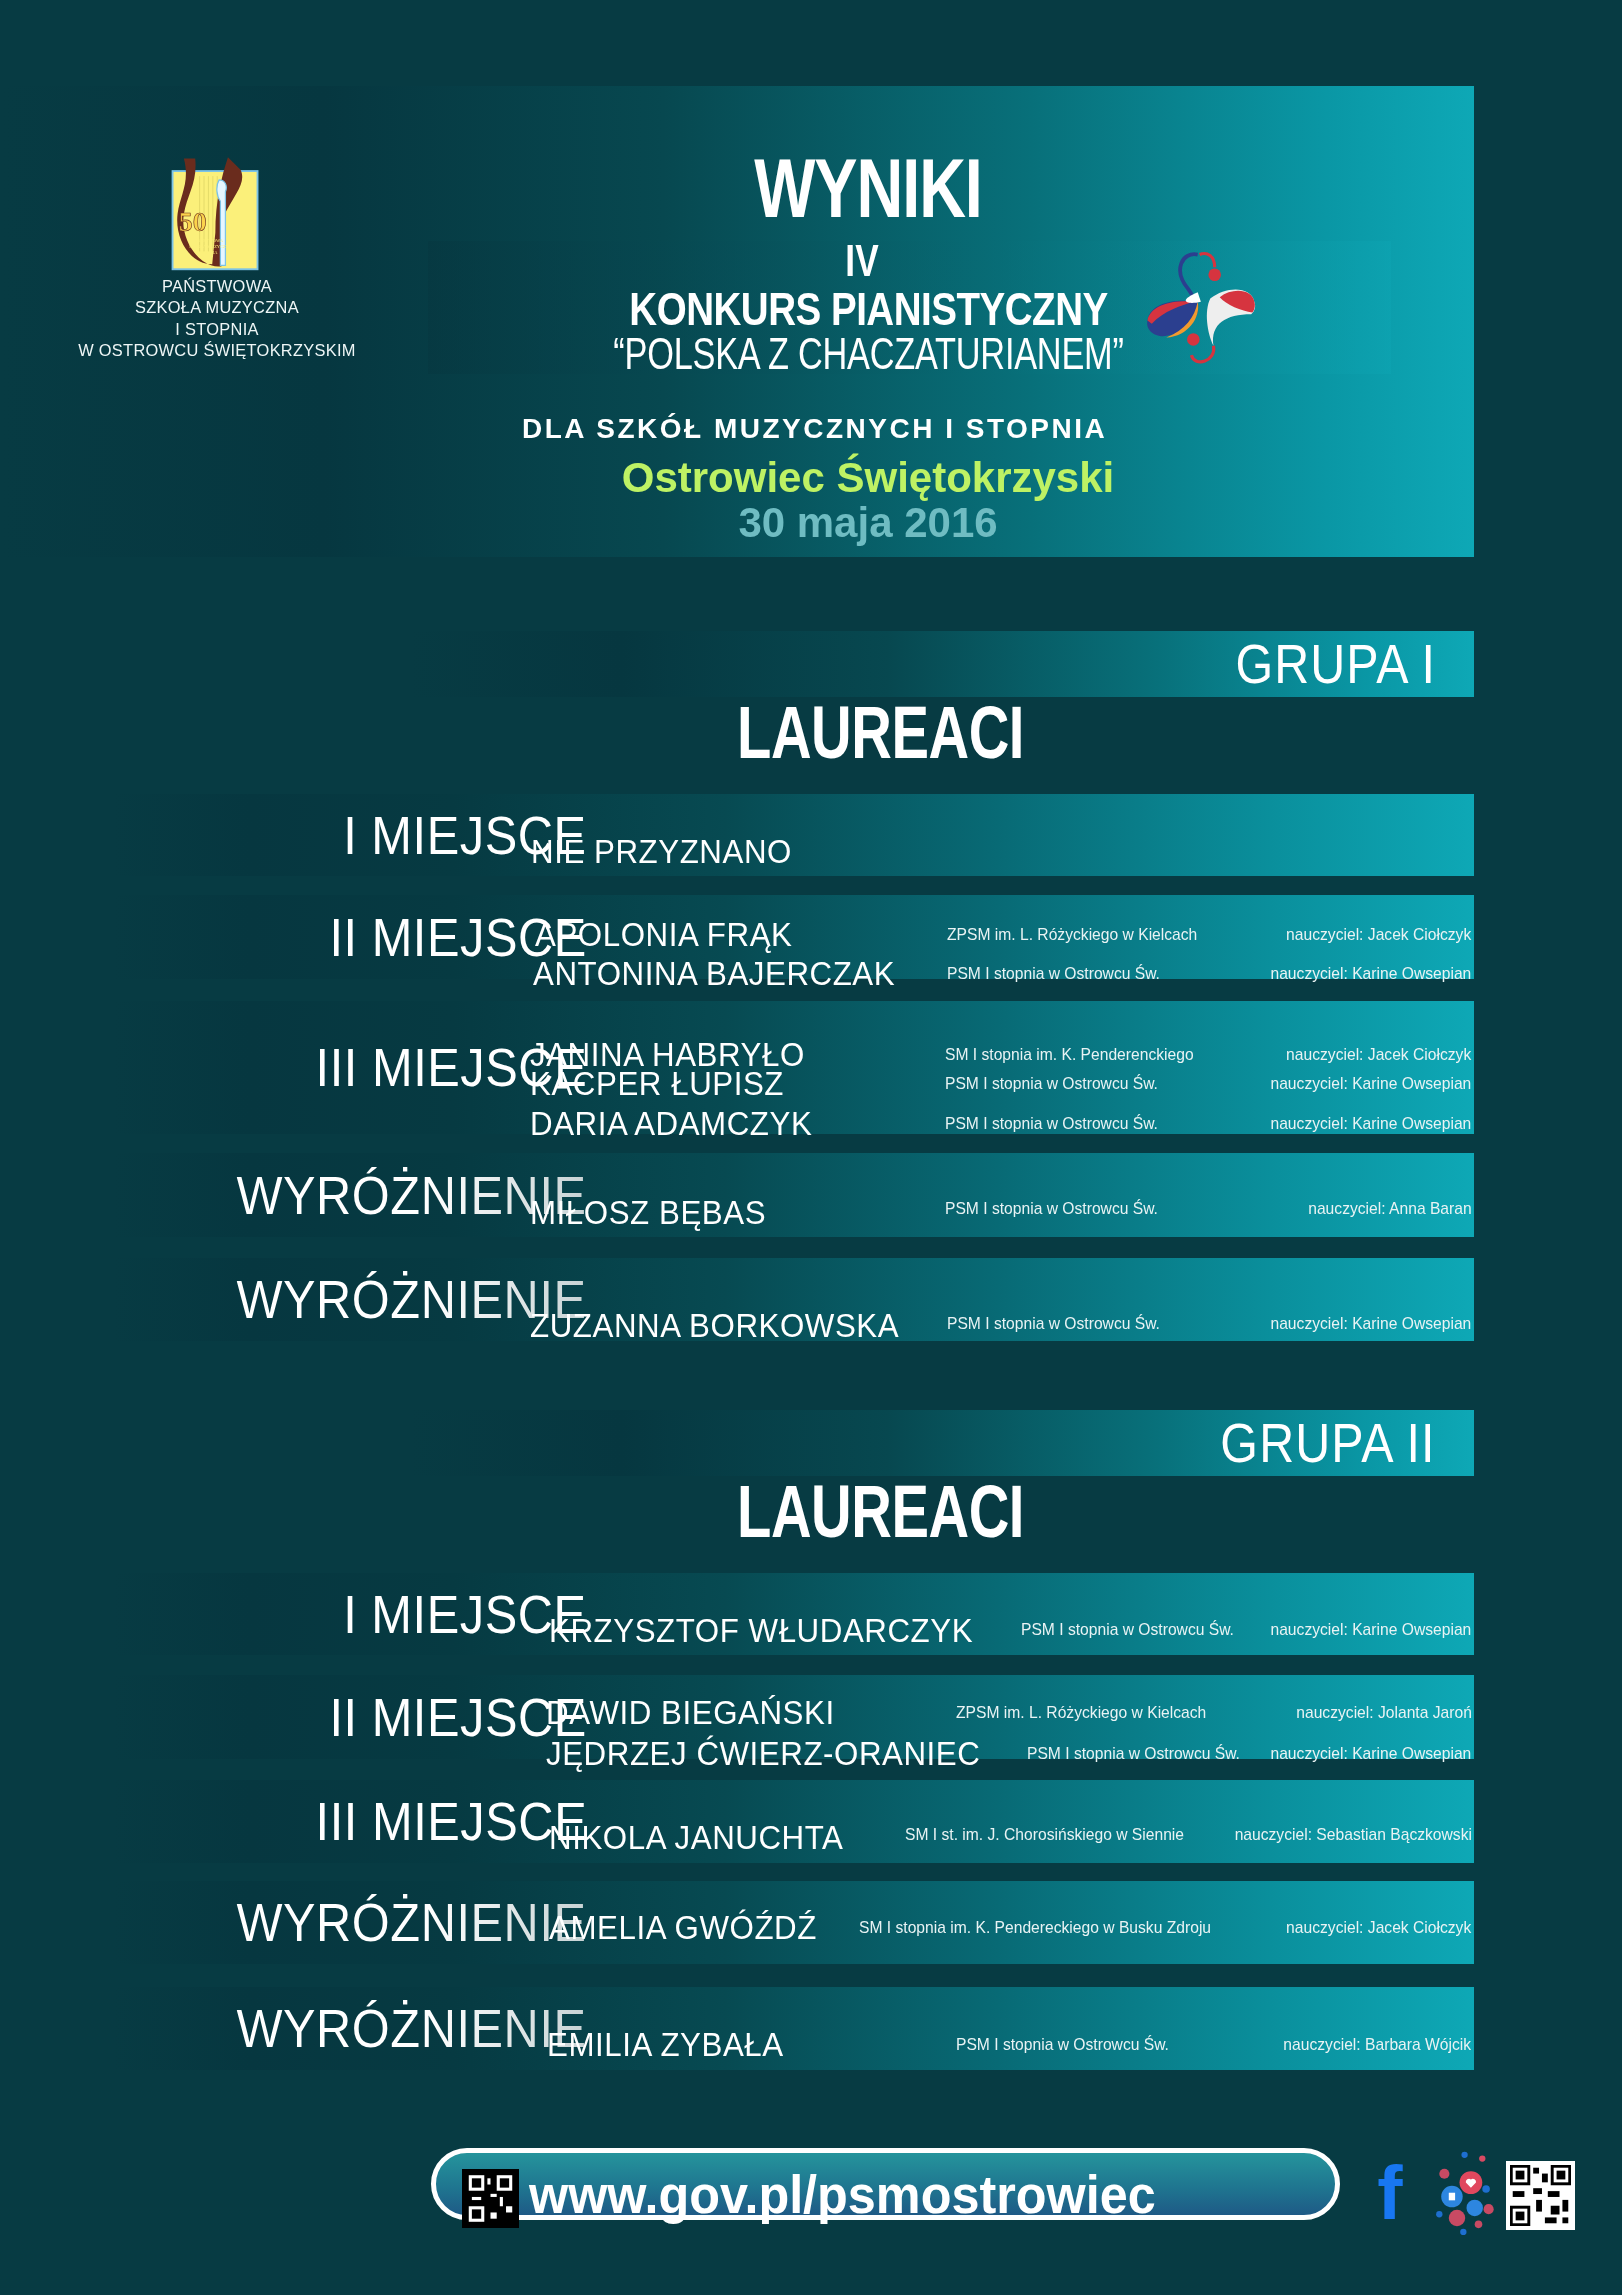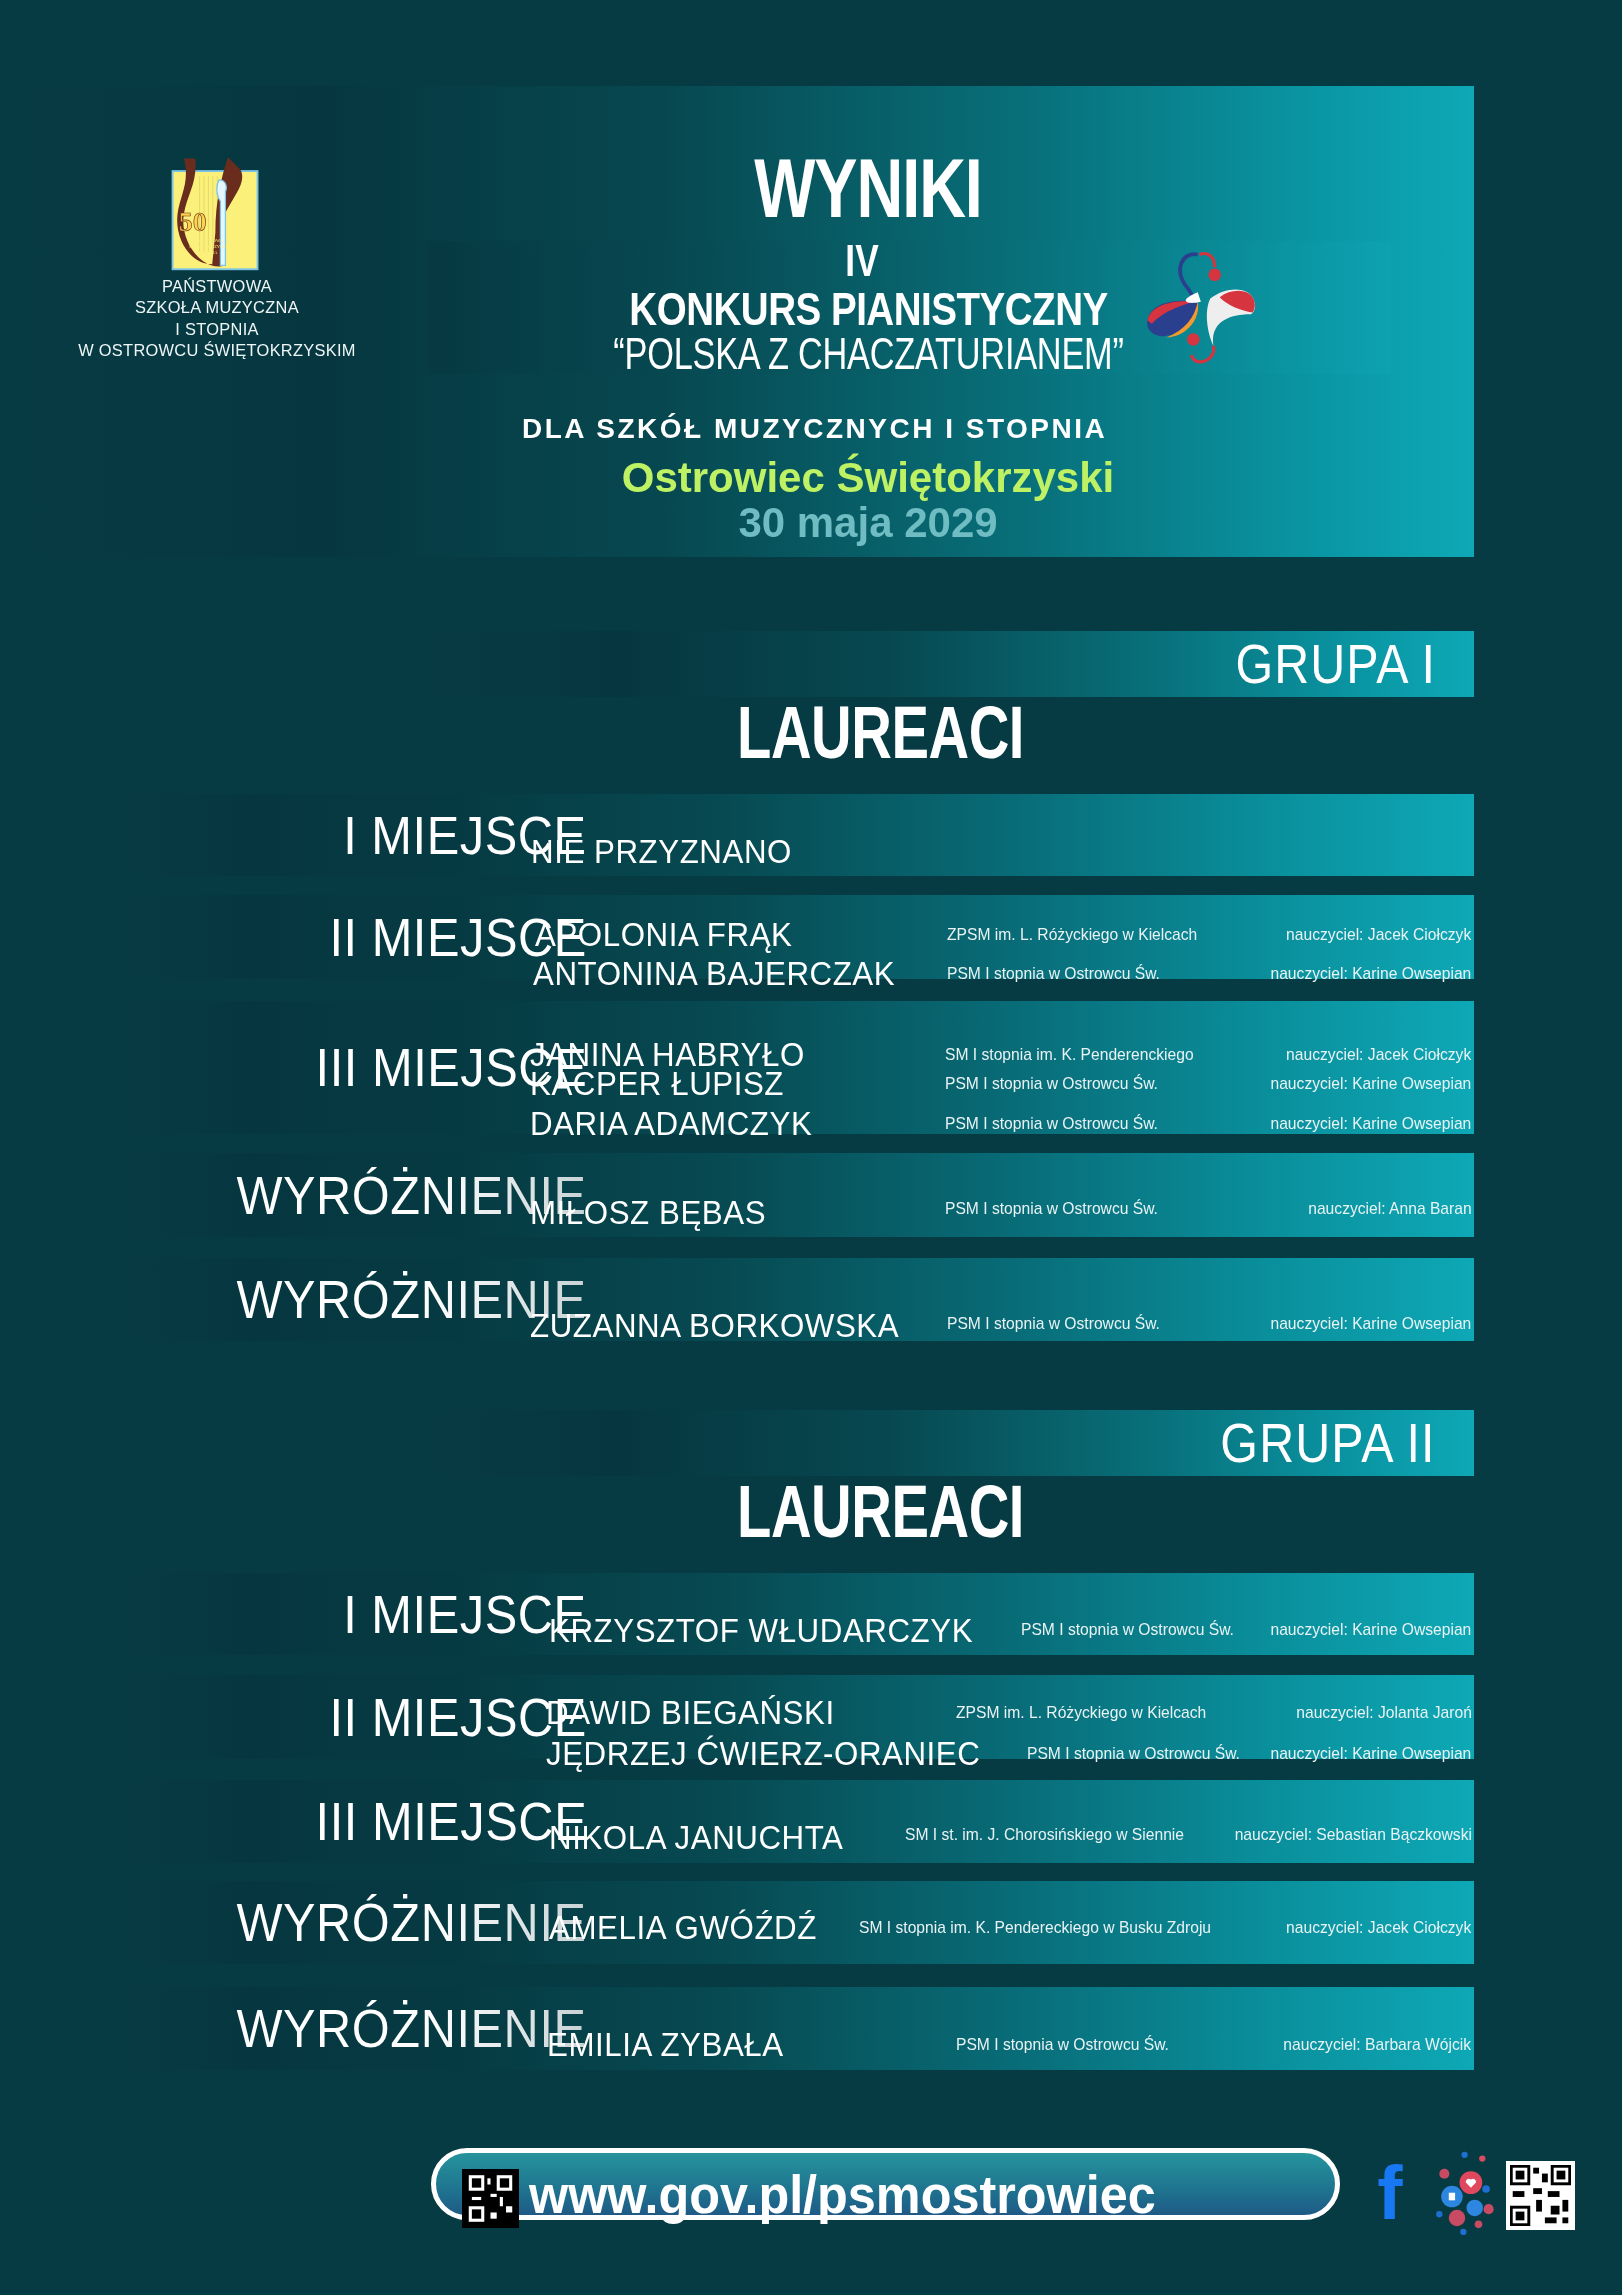--- a/index.html
+++ b/index.html
@@ -171,21 +171,21 @@
   <path d="M95 95 C100 120 80 150 45 152 C75 140 90 120 95 95 Z" fill="#f29a2e"></path>
   <path d="M100 95 C80 100 60 95 95 80 Z" fill="#ffffff"></path>
   <path d="M185 95 C180 70 140 70 115 90 C105 110 110 145 120 165 C115 130 140 115 180 115 C186 110 188 102 185 95 Z" fill="#eeeeee"></path>
   <path d="M185 95 C182 75 150 72 130 88 C140 100 165 110 182 112 C186 107 187 100 185 95 Z" fill="#d6343f"></path>
   <path d="M120 165 C125 190 90 200 85 180" fill="none" stroke="#d6343f" stroke-width="5"></path>
   <circle cx="88" cy="155" r="10" fill="#d6343f"></circle>
 </svg>
 
 <div class="dla">DLA SZKÓŁ MUZYCZNYCH I STOPNIA</div>
 <div class="city">Ostrowiec Świętokrzyski</div>
-<div class="date">30 maja 2029</div>
+<div class="date">30 maja 2016</div>
 
 <div class="group-bar" style="top:599px;">
   <div class="group-label">GRUPA I</div>
 </div>
 <div class="laureaci" style="top:692px;">LAUREACI</div>
 
 <div class="row" style="top:794px;height:82px;">
   <div class="place">I MIEJSCE</div>
   <div class="entries">
     <div class="entry" style="top:21.4px;">

